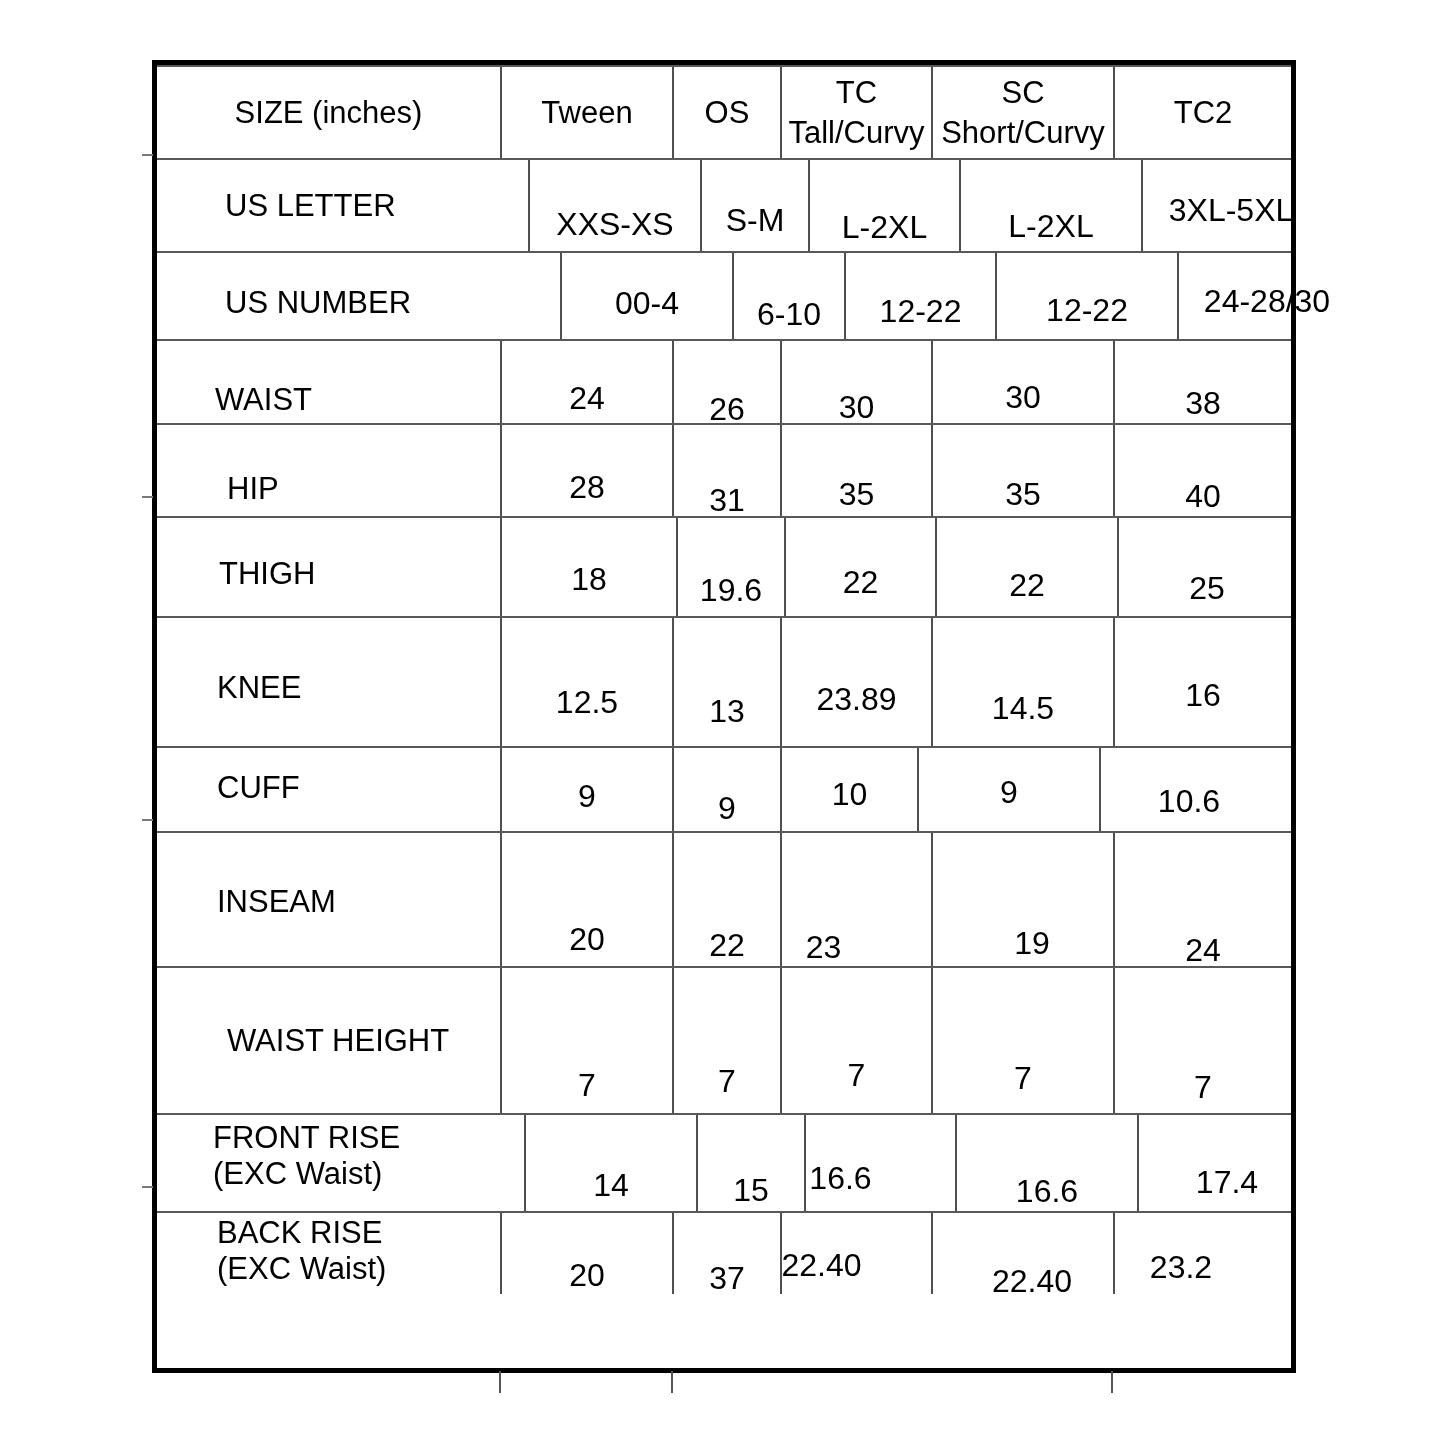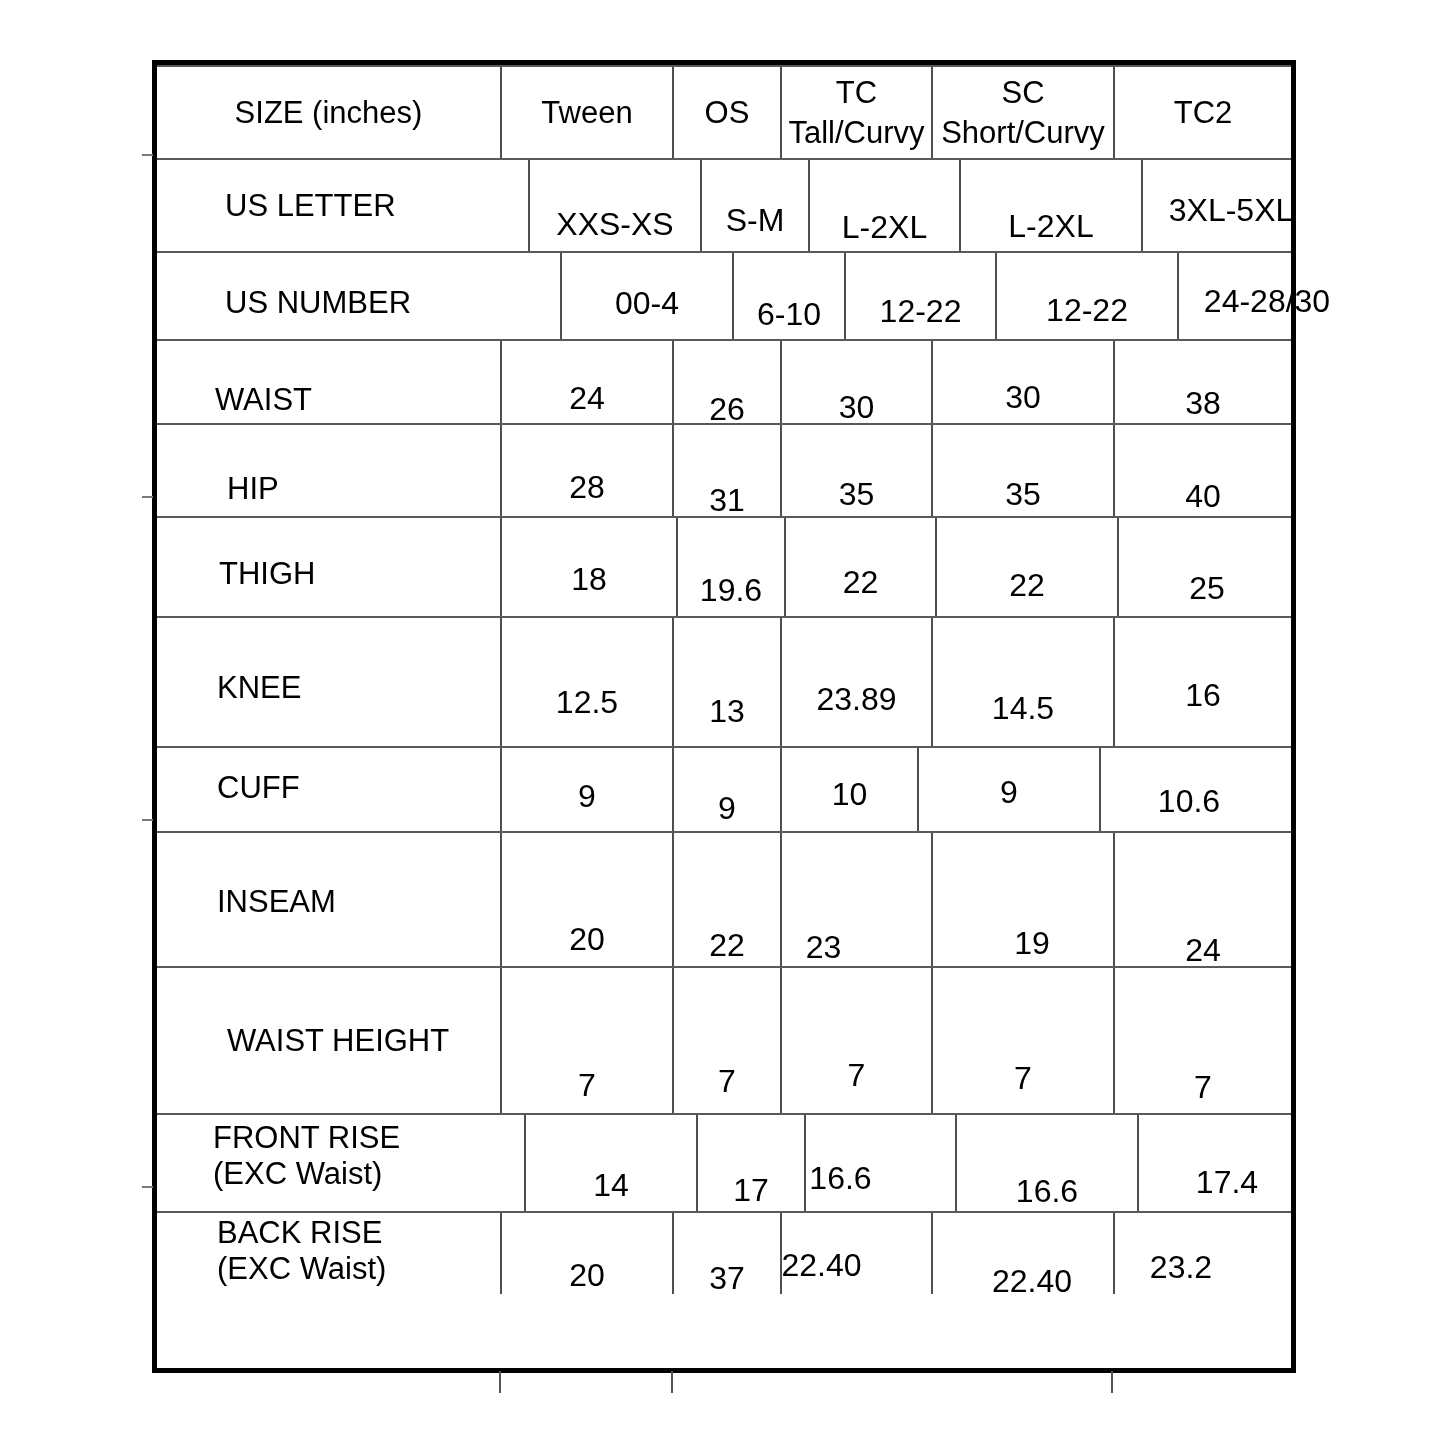--- a/index.html
+++ b/index.html
@@ -272,21 +272,21 @@
         <div class="cell" style="width: 343px;">
           <div class="lbl" style="left: 56px; top: 43%;">
             <span class="l1">FRONT RISE</span>
             <span class="l2">(EXC Waist)</span>
           </div>
         </div>
         <div class="cell" style="width: 172px; margin-left: 24px;">
           <span class="val" style="top: 73%; transform: translate(calc(-50% + 0px), -50%);">14</span>
         </div>
         <div class="cell" style="width: 108px;">
-          <span class="val" style="top: 78%; transform: translate(calc(-50% + 0px), -50%);">17</span>
+          <span class="val" style="top: 78%; transform: translate(calc(-50% + 0px), -50%);">15</span>
         </div>
         <div class="cell" style="width: 151px;">
           <span class="val" style="top: 66%; transform: translate(calc(-50% - 40px), -50%);">16.6</span>
         </div>
         <div class="cell" style="width: 182px;">
           <span class="val" style="top: 79%; transform: translate(calc(-50% + 0px), -50%);">16.6</span>
         </div>
         <div class="cell" style="width: 178px;">
           <span class="val" style="top: 70%; transform: translate(calc(-50% + 0px), -50%);">17.4</span>
         </div>

